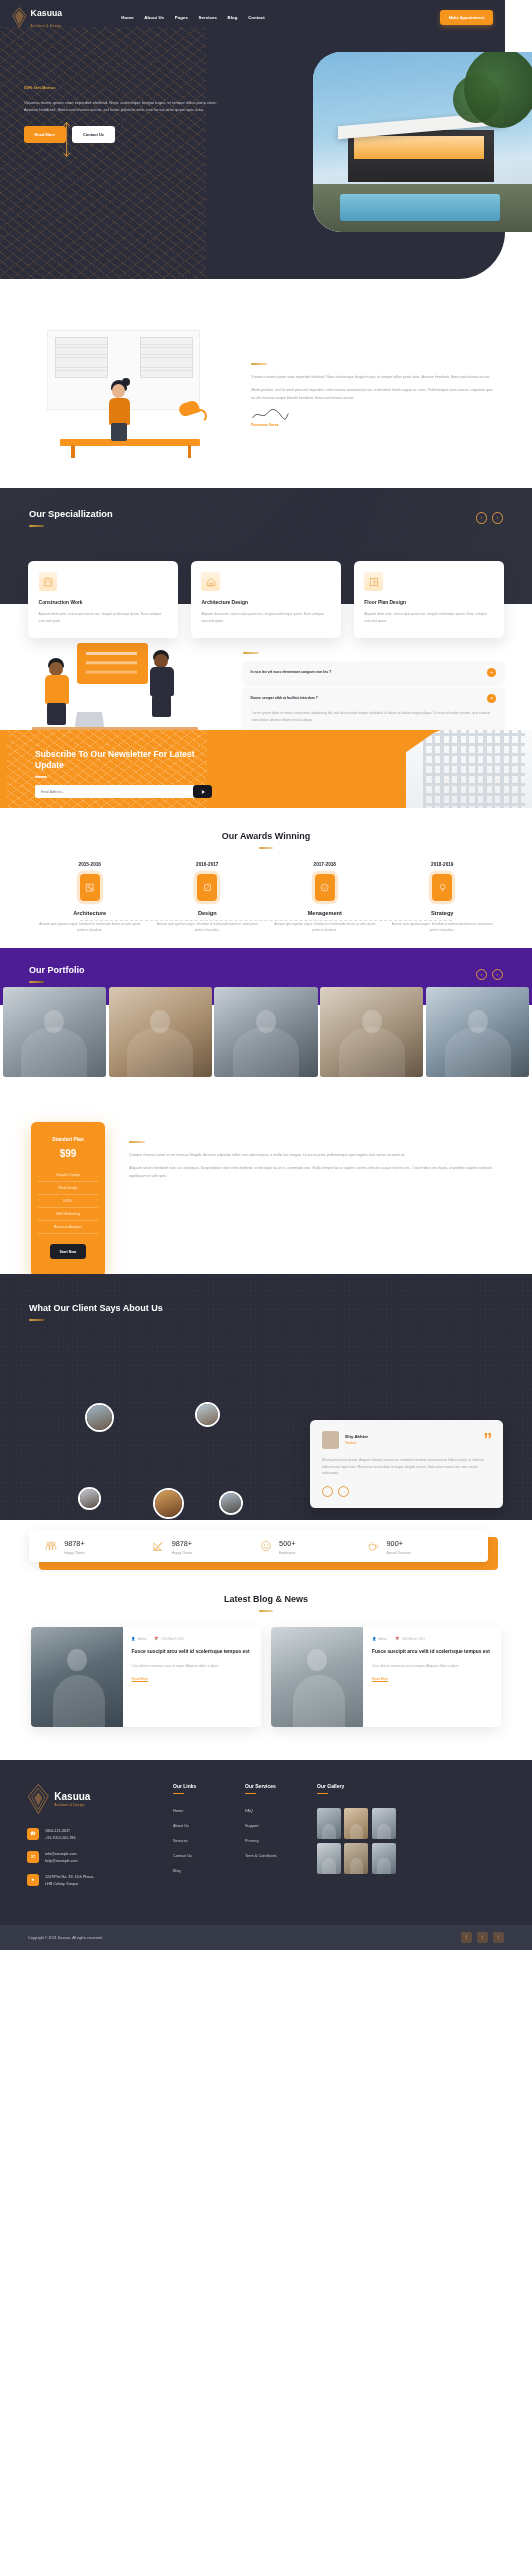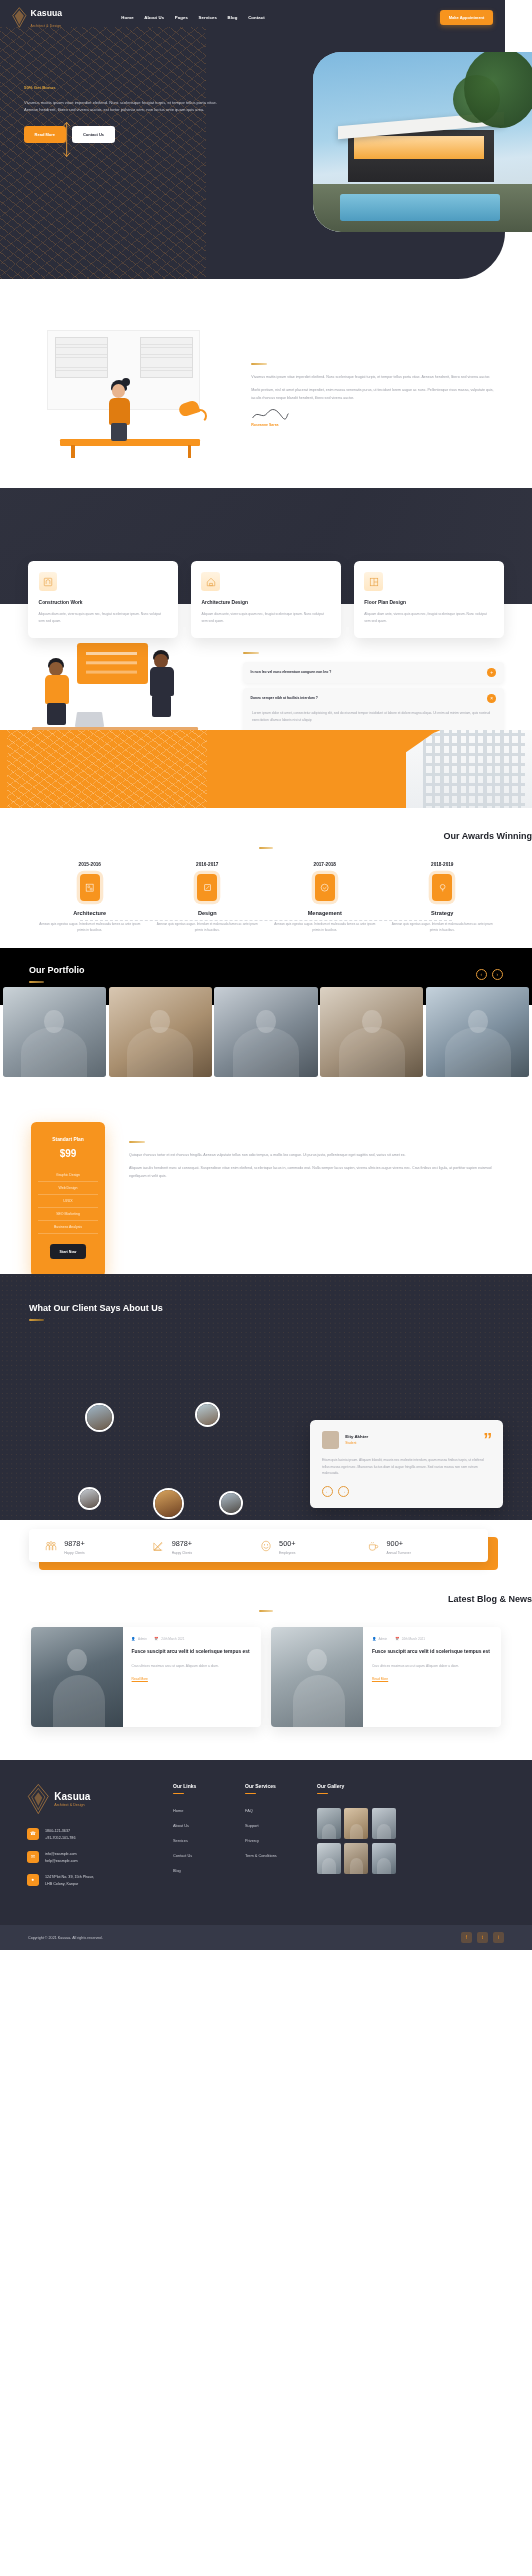--- a/index.html
+++ b/index.html
@@ -117,32 +117,32 @@
                repeating-linear-gradient(#cfd6dc 0 2.7px,transparent 2.7px 10px);opacity:.85}
   .news-in{position:relative;z-index:3;padding:18.6px 0 0 35px}
   .news-h{color:#fff;font-size:8.5px;font-weight:bold;line-height:1.35;max-width:173px}
   .news-ul{width:12px;height:2px;background:rgba(255,255,255,.75);border-radius:1.3px;margin:4.7px 0 6.7px}
   .news-form{display:flex;align-items:center;width:177px;height:13.3px}
   .news-input{flex:1;height:13.3px;border:none;border-radius:2px 0 0 2px;padding:0 6px;font-size:3.2px;font-family:"Liberation Sans",sans-serif;color:#8d8f98;background:#fff}
   .news-btn{width:18.6px;height:13.3px;background:#17181f;border:none;border-radius:3.3px;color:#fff;font-size:4.7px;cursor:pointer;margin-left:-2px}
 
   
   .awards{position:relative;height:140px;background:#fff;padding-top:22.6px}
-  .center-h{text-align:right;color:#1d1f27;font-size:9px;font-weight:bold}
+  .center-h{text-align:center;color:#1d1f27;font-size:9px;font-weight:bold}
   .center-ul{width:14.6px;height:2px;background:linear-gradient(90deg,#d8a13c,#f3d9a8);border-radius:1.3px;margin:6px auto 0}
   .aw-row{display:flex;padding:13.3px 31px 0;position:relative}
   .aw-line{position:absolute;left:80px;right:80px;top:71px;height:0.7px;border-top:0.7px dashed #d9dbe0}
   .aw-item{flex:1;text-align:center;position:relative;z-index:2}
   .aw-yr{color:#1d1f27;font-size:4.7px;font-weight:bold;margin-bottom:7.3px}
   .aw-ico{width:20px;height:27px;border-radius:4px;background:#f7941e;margin:0 auto 8.6px;display:flex;align-items:center;justify-content:center;box-shadow:0 0 0 3.3px rgba(247,148,30,.22)}
   .aw-t{color:#1d1f27;font-size:5.6px;font-weight:bold;margin-bottom:5.3px}
   .aw-d{color:#a2a4ad;font-size:3.1px;line-height:2.0;padding:0 8px}
 
   
-  .port{position:relative;background:#000000;height:57px}
+  .port{position:relative;background:#4c1d95;height:57px}
   .port-head{display:flex;align-items:center;padding:17.3px 29px 0}
   .port-h{color:#fff;font-size:9px;font-weight:bold}
   .port-ul{width:14.6px;height:2px;background:linear-gradient(90deg,#d8a13c,#7a5c2a);border-radius:1.3px;margin-top:6px}
   .port-grid{position:absolute;left:0;top:39px;width:532px;display:flex;gap:2.7px;padding:0 2.7px;z-index:3}
   .pg{flex:1;height:90px;border-radius:2.7px;overflow:hidden;position:relative}
   .pg-a{background:linear-gradient(150deg,#cbd3d8,#8d98a1 50%,#5d6870)}
   .pg-b{background:linear-gradient(150deg,#d8c7b2,#a98f6f 55%,#6b5740)}
   .pg-c{background:linear-gradient(150deg,#c8cfd6,#7e8993 55%,#4d565e)}
   .pg-d{background:linear-gradient(150deg,#dcd2c4,#a4927c 55%,#655745)}
   .pg-e{background:linear-gradient(150deg,#c5d2dc,#7d8f9e 55%,#4a5760)}
@@ -336,20 +336,30 @@
       <div class="sign">
         <svg viewBox="0 0 58 20" width="39" height="13.3">
           <path d="M2 15 C10 2, 16 18, 24 8 S38 2, 46 13 54 6, 56 9" fill="none" stroke="#1d1f27" stroke-width="1.1"></path>
         </svg>
       </div>
       <div class="sign-name">Roseanne Sarea</div>
     </div>
   </section>
 
   <section class="spec">
+    <div class="spec-head">
+      <div>
+        <div class="spec-h">Our Speciallization</div>
+        <div class="spec-ul"></div>
+      </div>
+      <div class="arrows">
+        <div class="arrow">‹</div>
+        <div class="arrow">›</div>
+      </div>
+    </div>
     <div class="spec-cards">
       <div class="spec-card">
         <div class="sc-ico">
           <svg viewBox="0 0 16 16" width="10" height="10">
               <rect x="2" y="2" width="12" height="12" rx="1" fill="none" stroke="#e8a245" stroke-width="1"></rect>
               <path d="M5 11 L5 6 L8 4 L11 6 L11 11" fill="none" stroke="#e8a245" stroke-width="1"></path>
             </svg>
         </div>
         <div class="sc-t">Construction Work</div>
         <div class="sc-d">Aliquam diam ante, viverra quis quam nec, feugiat scelerisque ipsum. Nunc volutpat sem sed quam.</div>
@@ -416,20 +426,35 @@
 
       <div class="acc">
         <span class="acc-q">Aliquam nisl elit, egestas nec pharetra nec sed ?</span>
         <span class="acc-b">+</span>
       </div>
     </div>
   </section>
 
   <section class="news">
     <div class="news-bld"></div>
+    <div class="news-in">
+      <h2 class="news-h">
+        <span>Subscribe To Our Newsletter For</span>
+        <span>Latest Update</span>
+      </h2>
+      <div class="news-ul"></div>
+      <div class="news-form">
+        <input class="news-input" placeholder="Email Address..." style="">
+        <button class="news-btn">
+          <svg viewBox="0 0 12 12" width="6" height="6" style="margin:auto">
+              <path d="M10 6 L3 2 L4.6 6 L3 10 Z" fill="#fff"></path>
+            </svg>
+        </button>
+      </div>
+    </div>
   </section>
 
   <section class="awards">
     <h2 class="center-h">Our Awards Winning</h2>
     <div class="center-ul"></div>
     <div class="aw-row">
       <div class="aw-line"></div>
       <div class="aw-item">
         <div class="aw-yr">2015-2016</div>
         <div class="aw-ico">

